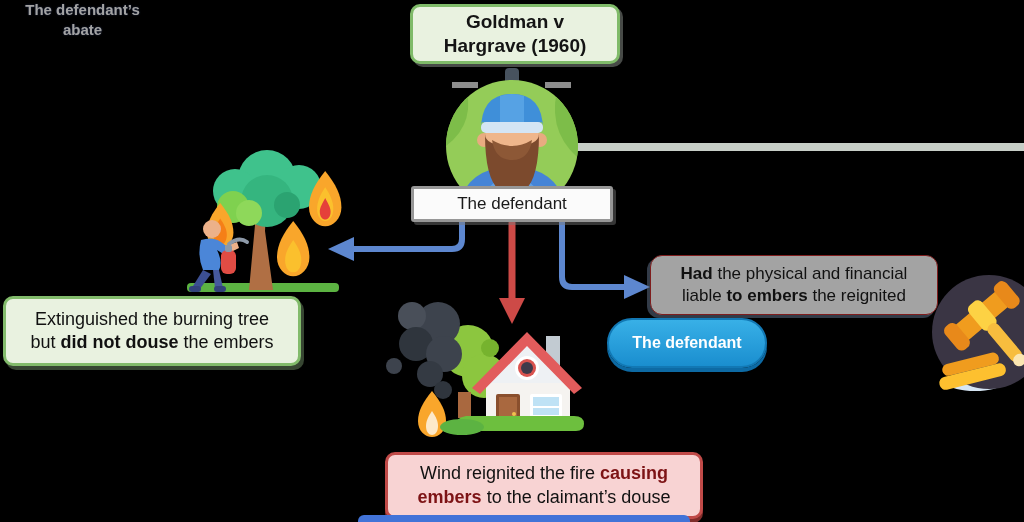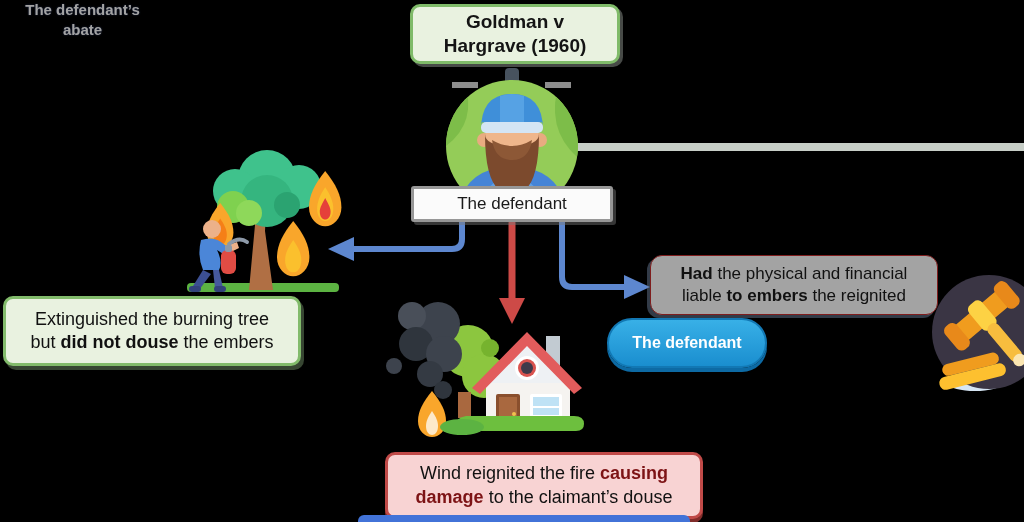--- a/index.html
+++ b/index.html
@@ -228,18 +228,18 @@
     <span><span class="bold">Had</span><span> the physical and financial</span></span>
     <span><span>liable </span><span class="bold">to embers</span><span> the reignited</span></span>
   </div>
 
   <div class="pill">
     <span>The defendant</span>
   </div>
 
   <div class="box red-box">
     <span><span>Wind reignited the fire </span><span class="dark-red">causing</span></span>
-    <span><span class="dark-red">damage</span><span> to the claimant’s douse</span></span>
+    <span><span class="dark-red">embers</span><span> to the claimant’s douse</span></span>
   </div>
 
   <div class="artifact" style="left:358px;top:515px;width:332px;height:7px;background:#4273d8;border-radius:6px 6px 0 0;"></div>
 
 </div>
 
 </body></html>

